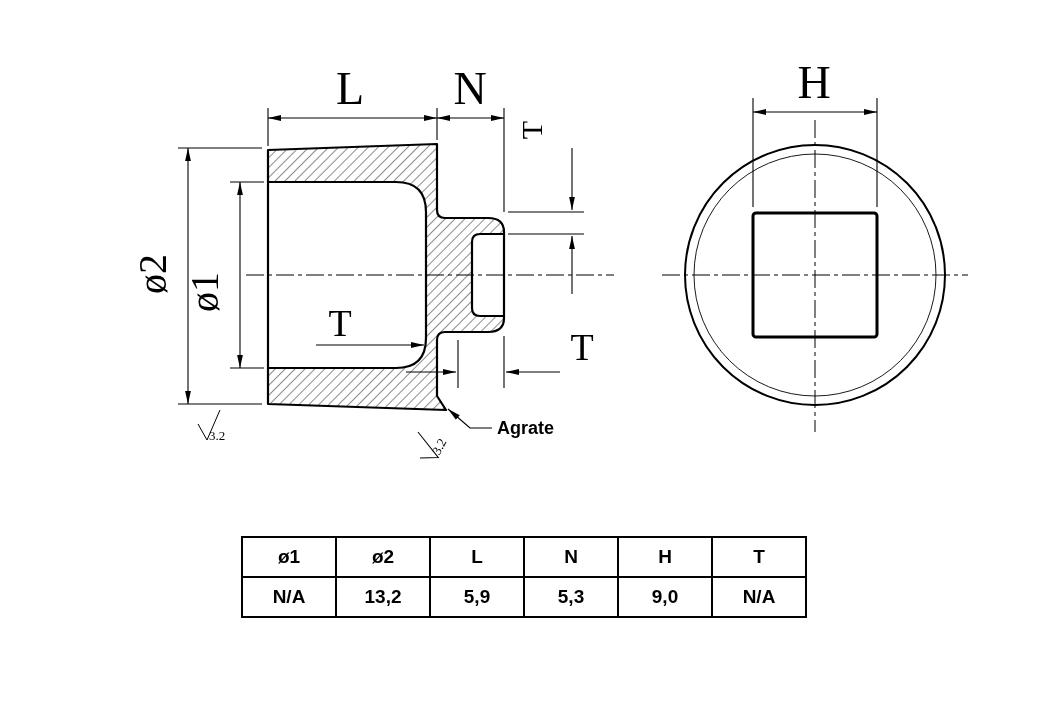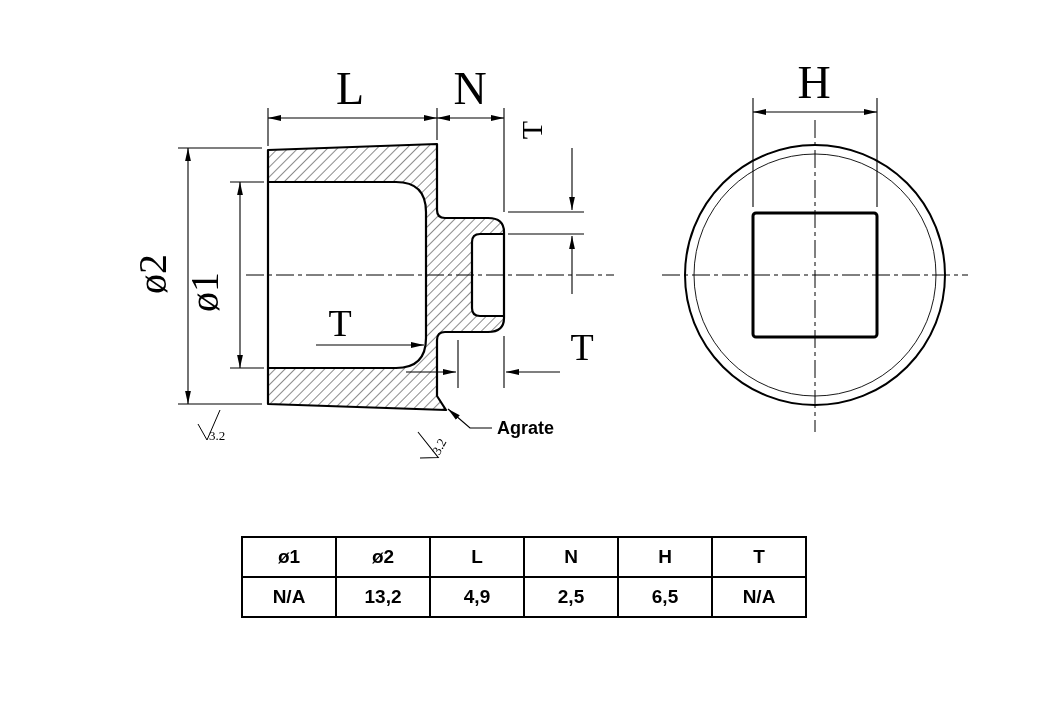--- a/index.html
+++ b/index.html
@@ -143,21 +143,21 @@
       <th>ø1</th>
       <th>ø2</th>
       <th>L</th>
       <th>N</th>
       <th>H</th>
       <th>T</th>
     </tr>
     <tr>
       <td>N/A</td>
       <td>13,2</td>
-      <td>4,9</td>
-      <td>2,5</td>
-      <td>6,5</td>
+      <td>5,9</td>
+      <td>5,3</td>
+      <td>9,0</td>
       <td>N/A</td>
     </tr>
   </tbody>
     </table>
 
 </div>
 
 </body></html>

